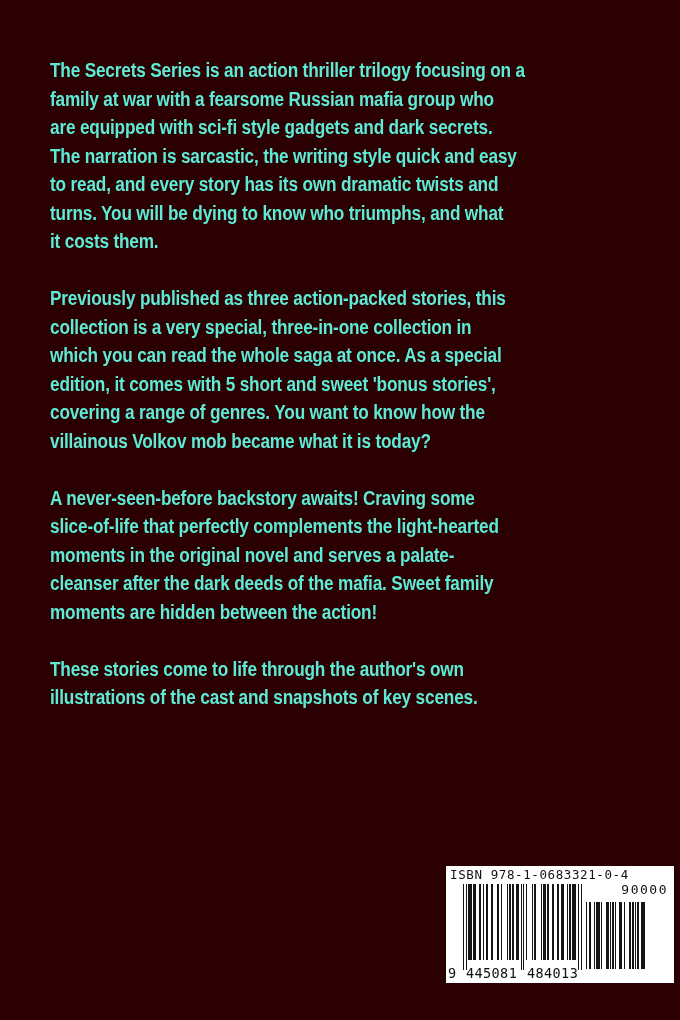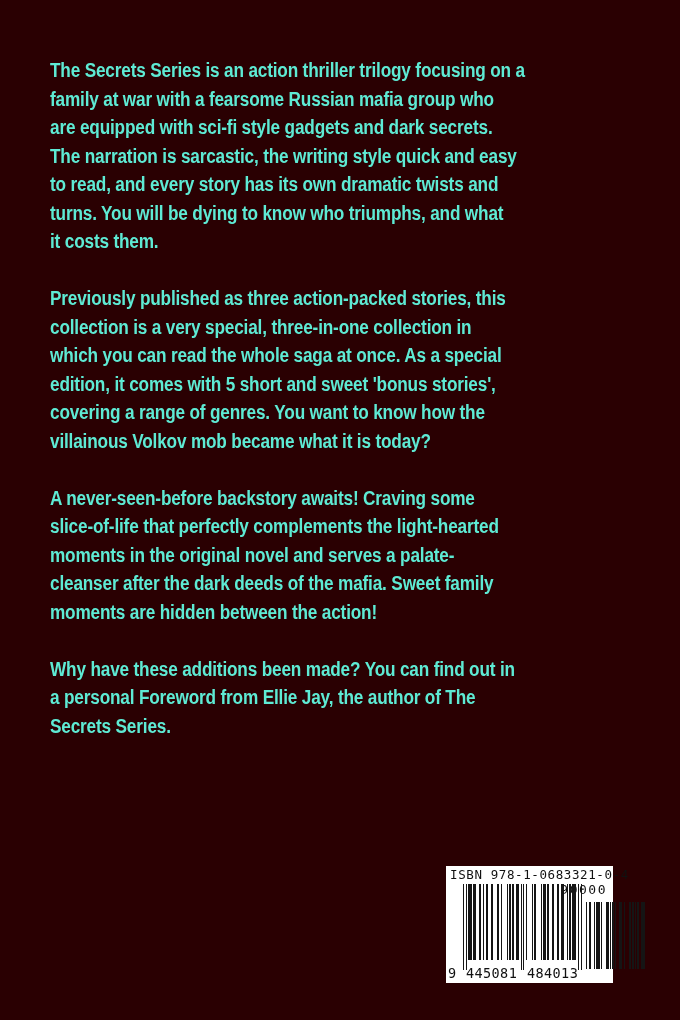--- a/index.html
+++ b/index.html
@@ -17,21 +17,21 @@
   .line {
     display: block; height: 28.5px; line-height: 28.5px;
     font-size: 20px; font-weight: bold;
     white-space: nowrap;
     transform-origin: left center;
     transform: scaleX(0.86);
     letter-spacing: -0.2px;
   }
   .barcode-box {
     position: absolute; left: 446px; top: 866px;
-    width: 167px; height: 117px;
+    width: 228px; height: 117px;
     background: #ffffff;
   }
   .isbn-text {
     position: absolute; left: 4px; top: 1px;
     font-family: "DejaVu Sans Mono", "Liberation Mono", monospace;
     font-size: 12.5px; color: #111; letter-spacing: 0.6px;
     white-space: nowrap;
   }
   .addon-text {
     position: absolute; right: 6px; top: 16px;
@@ -79,23 +79,22 @@
       <span class="line">villainous Volkov mob became what it is today?</span>
     </div>
     <div class="para">
       <span class="line">A never-seen-before backstory awaits! Craving some</span>
       <span class="line">slice-of-life that perfectly complements the light-hearted</span>
       <span class="line">moments in the original novel and serves a palate-</span>
       <span class="line">cleanser after the dark deeds of the mafia. Sweet family</span>
       <span class="line">moments are hidden between the action!</span>
     </div>
     <div class="para">
-      <span class="line">Why have these additions been made? You can find out in</span>
-      <span class="line">a personal Foreword from Ellie Jay, the author of The</span>
-      <span class="line">Secrets Series.</span>
+      <span class="line">These stories come to life through the author's own</span>
+      <span class="line">illustrations of the cast and snapshots of key scenes.</span>
     </div>
   </div>
 
 <div class="barcode-box">
   <div class="isbn-text">ISBN 978-1-0683321-0-4</div>
   <div class="addon-text">90000</div>
   <div class="main-bars" id="mainBars">
       <span class="bar b"></span>
       <span class="bar w"></span>
       <span class="bar b"></span>

